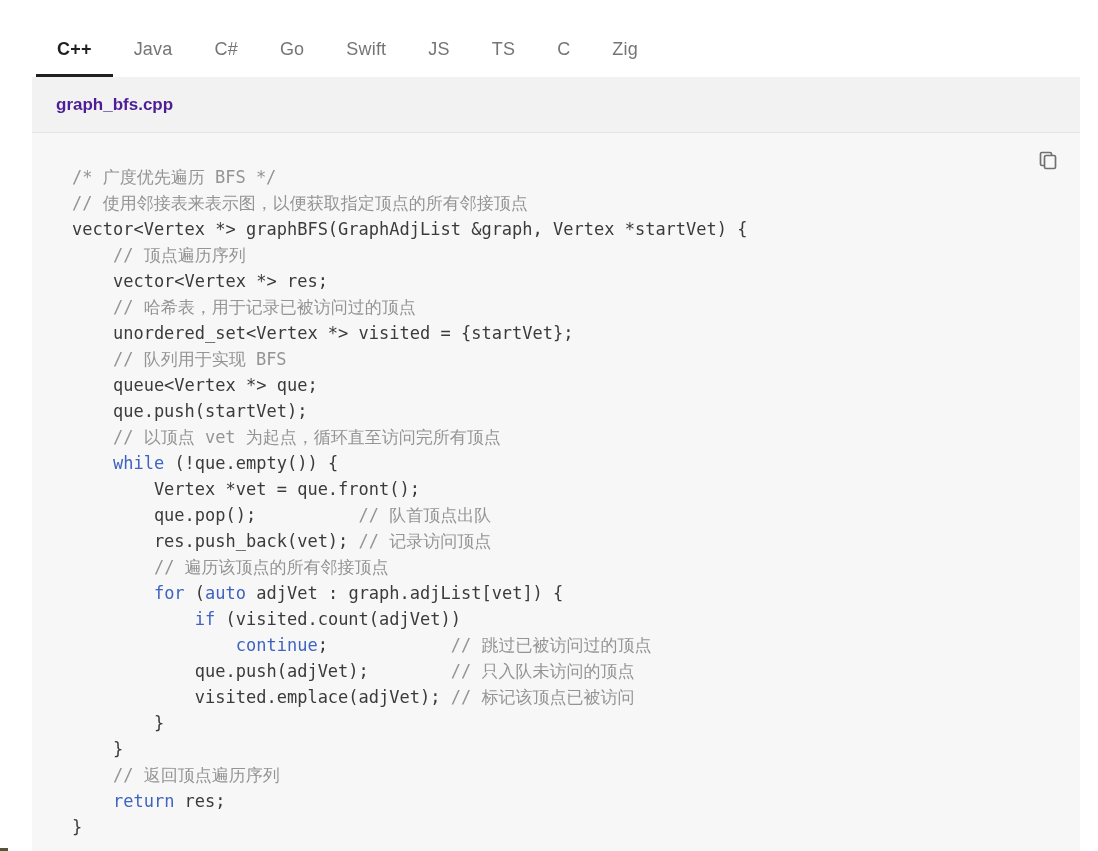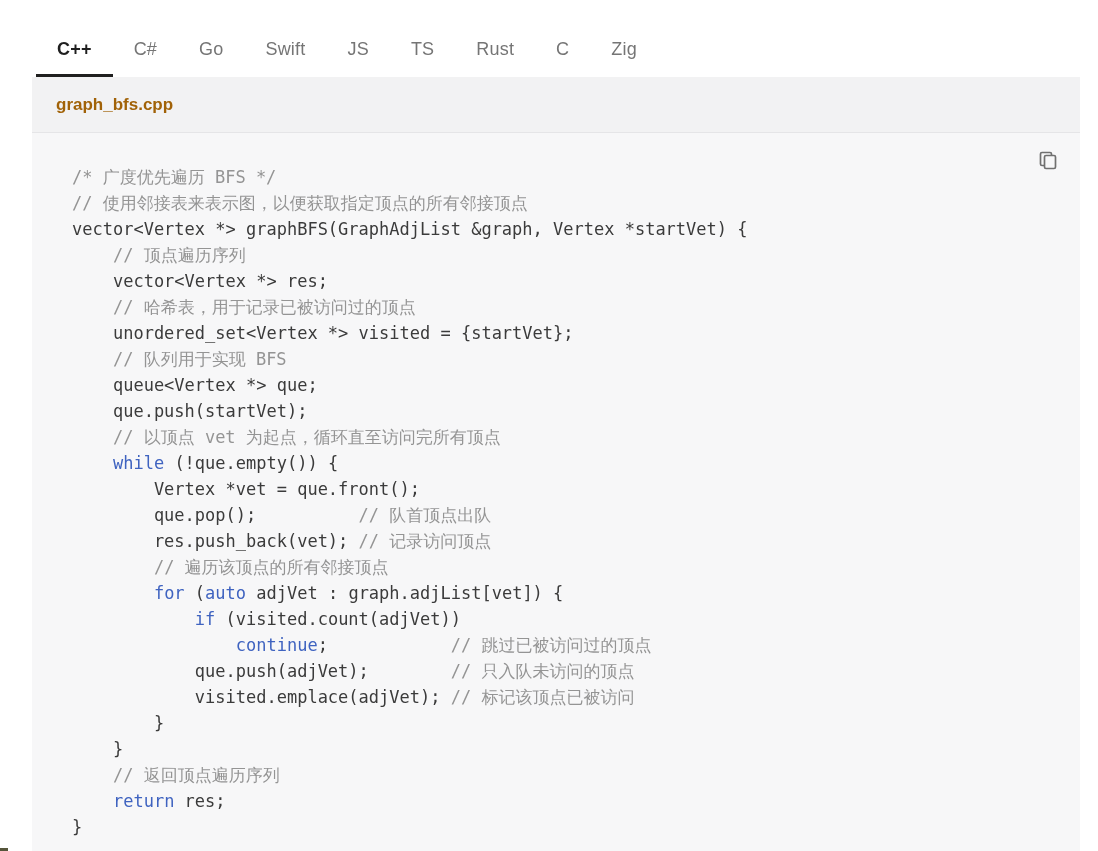--- a/index.html
+++ b/index.html
@@ -53,21 +53,21 @@
     height:56px;
     background:var(--header-bg);
     border-bottom:1px solid #e5e5e7;
     display:flex;
     align-items:center;
     padding:0 24px;
   }
   .filename{
     font-weight:bold;
     font-size:17px;
-    color:#a16207;
+    color:#4c1d95;
   }
   .code-area{
     position:relative;
     padding:15px 24px 12px 24px;
   }
   pre.code{
     margin:16px;
     font-family:"DejaVu Sans Mono", monospace;
     font-size:17px;
     line-height:26px;
@@ -91,26 +91,26 @@
     left:0;bottom:0;
     width:8px;height:3px;
     background:#55553a;
   }
 </style>
 </head>
 <body>
 
 <nav class="tabbar">
     <button class="tab active">C++</button>
+    <button class="tab">Java</button>
     <button class="tab">C#</button>
     <button class="tab">Go</button>
     <button class="tab">Swift</button>
     <button class="tab">JS</button>
     <button class="tab">TS</button>
-    <button class="tab">Rust</button>
     <button class="tab">C</button>
     <button class="tab">Zig</button>
   </nav>
 
 <section class="panel">
   <header class="panel-header">
     <span class="filename">graph_bfs.cpp</span>
   </header>
   <div class="code-area">
     <button class="copy-btn" title="Copy">

